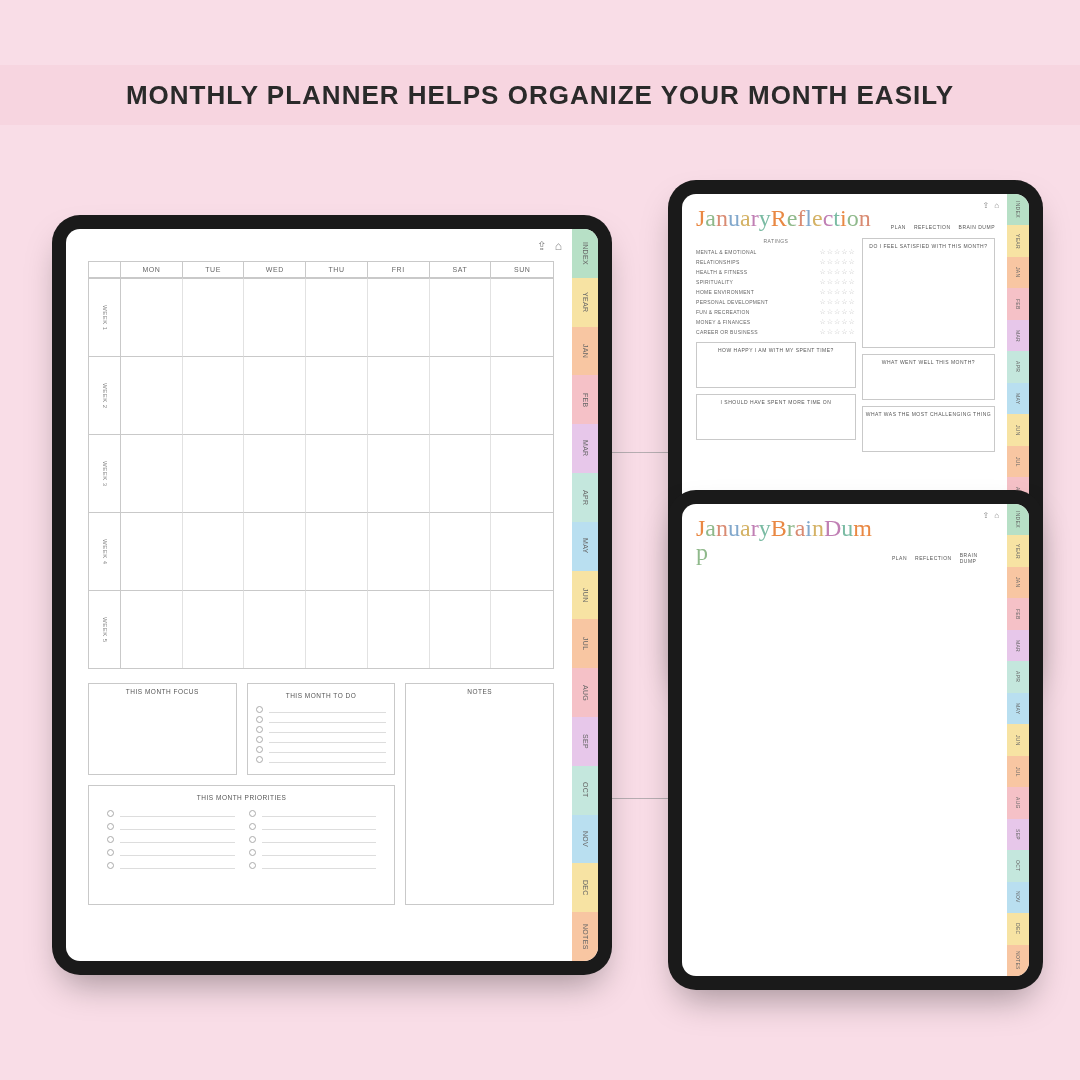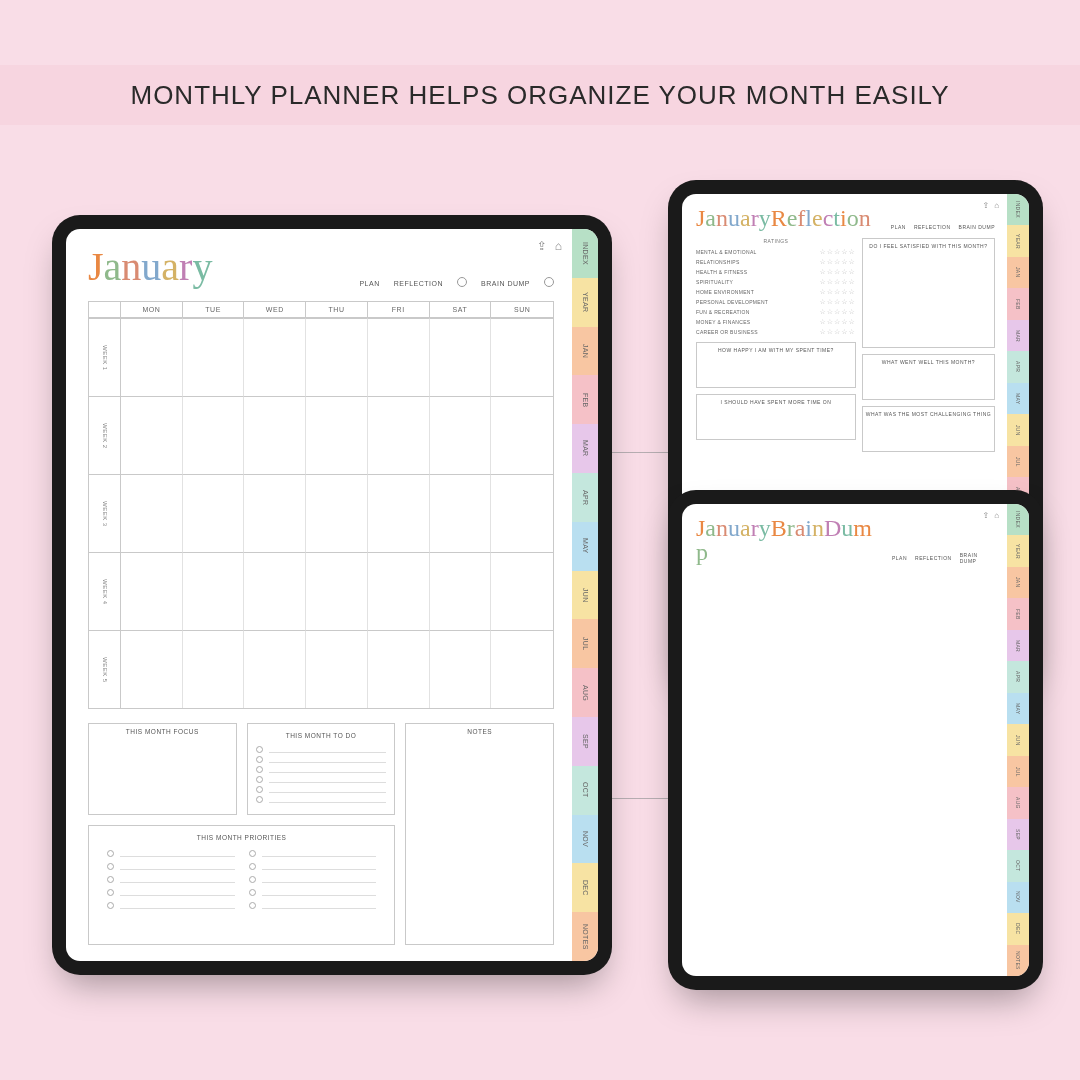--- a/index.html
+++ b/index.html
@@ -1,18 +1,18 @@
 <!DOCTYPE html>
 <html><head>
 <meta charset="utf-8">
 <style>
   *{box-sizing:border-box;margin:0;padding:0;}
   body{width:1080px;height:1080px;background:#f9dde7;font-family:Helvetica,Arial,sans-serif;position:relative;overflow:hidden;}
   .headline-band{position:absolute;top:65px;left:0;right:0;height:60px;background:#f7d5e0;display:flex;align-items:center;justify-content:center;}
-  .headline{font-size:26px;letter-spacing:1px;font-weight:400;color:#2a2a2a;}
+  .headline{font-size:26px;letter-spacing:1px;font-weight:700;color:#2a2a2a;}
   .tablet{position:absolute;background:#1a1a1a;border-radius:28px;box-shadow:0 18px 35px -10px rgba(0,0,0,.35);}
   .tablet .screen{position:absolute;inset:14px;background:#fff;border-radius:14px;overflow:hidden;}
   .tablet.main{left:52px;top:215px;width:560px;height:760px;}
   .tablet.reflect{left:668px;top:180px;width:375px;height:500px;}
   .tablet.dump{left:668px;top:490px;width:375px;height:500px;}
   
   .sidetabs{position:absolute;top:0;right:0;width:22px;bottom:0;display:flex;flex-direction:column;}
   .sidetabs .tab{flex:1;font-size:5px;letter-spacing:.3px;color:#666;display:flex;align-items:center;justify-content:center;writing-mode:vertical-rl;text-orientation:mixed;}
   .tablet.main .sidetabs{width:26px;}
   .tablet.main .sidetabs .tab{font-size:7px;}
@@ -86,30 +86,20 @@
         <div class="tab" style="background: rgb(196, 231, 221);">OCT</div>
         <div class="tab" style="background: rgb(185, 223, 240);">NOV</div>
         <div class="tab" style="background: rgb(247, 227, 163);">DEC</div>
         <div class="tab" style="background: rgb(248, 198, 162);">NOTES</div>
       </div>
     <div class="page">
       <div class="icons">
         <span>⇪</span>
         <span>⌂</span>
       </div>
-      <div class="title-row">
-        <div class="script-title" id="title-main"><span style="color: rgb(233, 136, 67);">J</span><span style="color: rgb(143, 185, 139);">a</span><span style="color: rgb(217, 139, 114);">n</span><span style="color: rgb(130, 168, 204);">u</span><span style="color: rgb(212, 178, 101);">a</span><span style="color: rgb(192, 127, 180);">r</span><span style="color: rgb(122, 187, 163);">y</span></div>
-        <div class="navlinks">
-          <span>PLAN</span>
-          <span>REFLECTION</span>
-          <span class="dot"></span>
-          <span>BRAIN DUMP</span>
-          <span class="dot"></span>
-        </div>
-      </div>
 
       <div class="cal">
         <div class="cal-head" id="cal-head">
             <div></div>
             <div>MON</div>
             <div>TUE</div>
             <div>WED</div>
             <div>THU</div>
             <div>FRI</div>
             <div>SAT</div>

